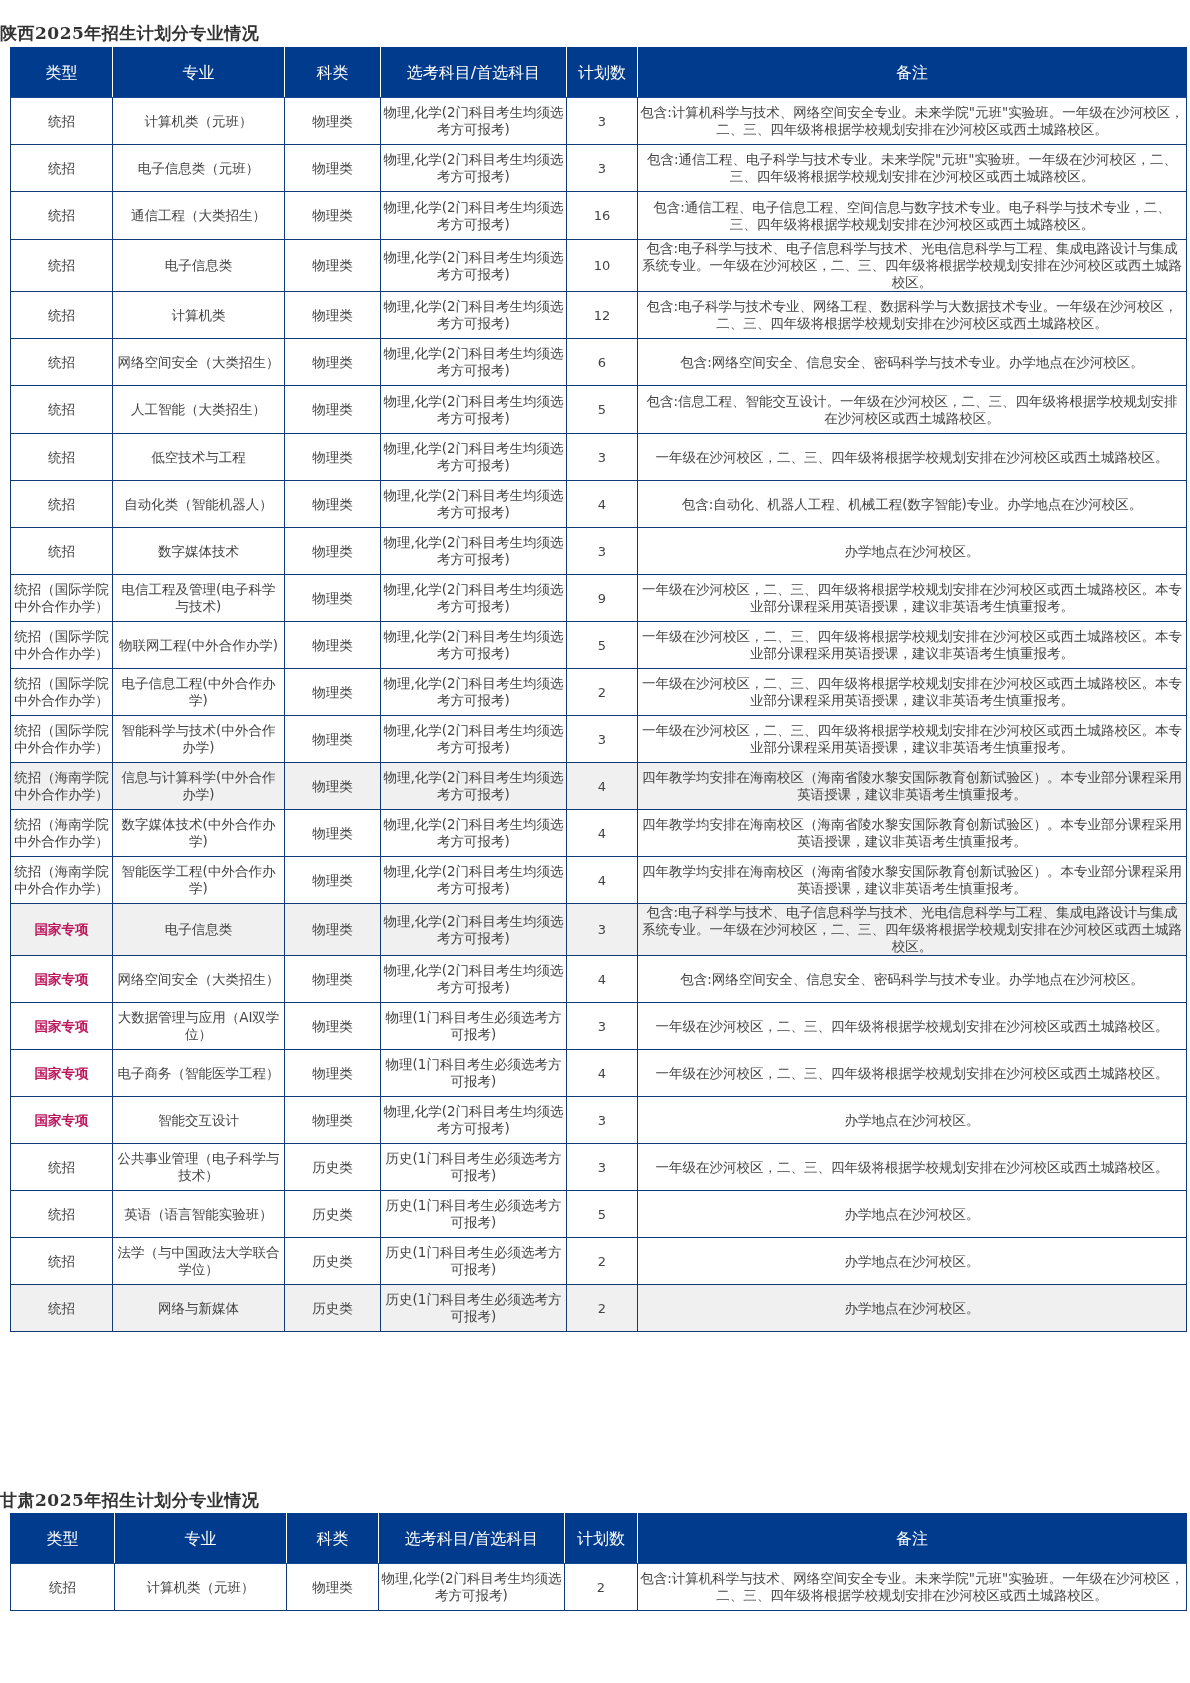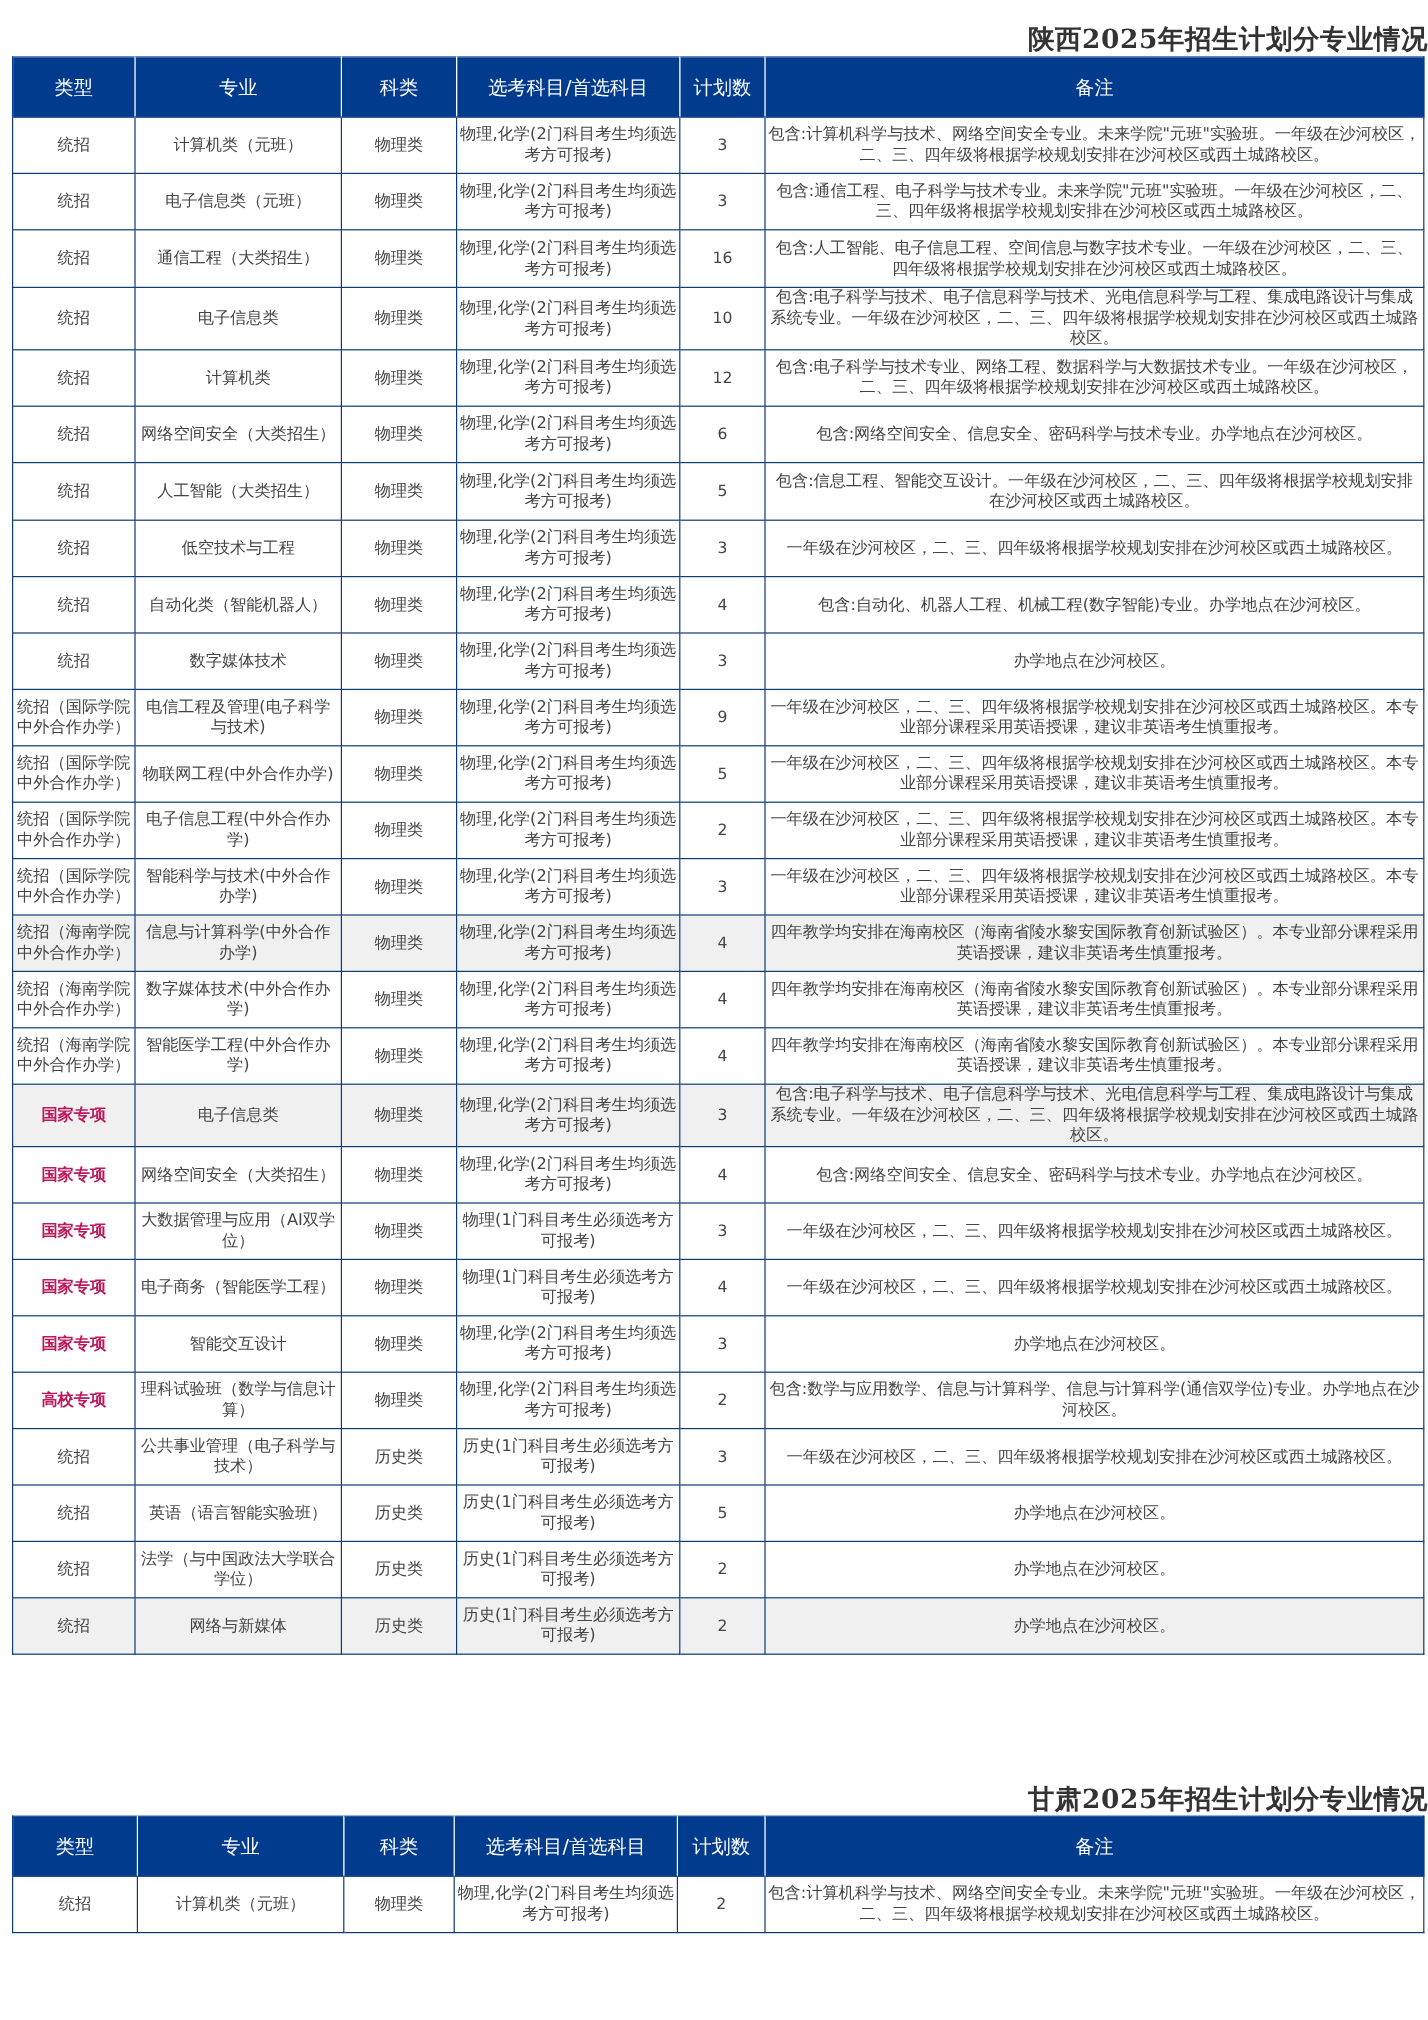--- a/index.html
+++ b/index.html
@@ -1,19 +1,19 @@
 <!DOCTYPE html>
 <html><head>
   <meta charset="utf-8">
   <style>
     html, body { margin: 0; padding: 0; background: #ffffff; }
     body { width: 1190px; height: 1683px; position: relative; font-family: "DejaVu Sans", sans-serif; color: #333; overflow: hidden; }
     .section-title {
-      text-align: right; font-family: "DejaVu Serif", serif; font-weight: bold;
-      font-size: 22px; color: #333; letter-spacing: 0.5px;
+      text-align: left; font-family: "DejaVu Serif", serif; font-weight: bold;
+      font-size: 17px; color: #333; letter-spacing: 0.5px;
     }
     #t1-title { position: absolute; left: 0; top: 22px; width: 1190px; line-height: 22px; }
     #t2-title { position: absolute; left: 0; top: 1489px; width: 1190px; line-height: 22px; }
     table.plan {
       position: absolute; border-collapse: collapse; table-layout: fixed;
       font-size: 13.5px; line-height: 17px;
     }
     #table1 { left: 10px; top: 47px; width: 1177px; }
     #table2 { left: 10px; top: 1513px; width: 1177px; }
     table.plan th {
@@ -70,21 +70,21 @@
         <td>物理,化学(2门科目考生均须选考方可报考)</td>
         <td class="count">3</td>
         <td>包含:通信工程、电子科学与技术专业。未来学院"元班"实验班。一年级在沙河校区，二、三、四年级将根据学校规划安排在沙河校区或西土城路校区。</td>
       </tr>
       <tr style="height: 48px;">
         <td class="type">统招</td>
         <td>通信工程（大类招生）</td>
         <td>物理类</td>
         <td>物理,化学(2门科目考生均须选考方可报考)</td>
         <td class="count">16</td>
-        <td>包含:人工智能、电子信息工程、空间信息与数字技术专业。一年级在沙河校区，二、三、四年级将根据学校规划安排在沙河校区或西土城路校区。</td>
+        <td>包含:通信工程、电子信息工程、空间信息与数字技术专业。电子科学与技术专业，二、三、四年级将根据学校规划安排在沙河校区或西土城路校区。</td>
       </tr>
       <tr style="height: 52px;">
         <td class="type">统招</td>
         <td>电子信息类</td>
         <td>物理类</td>
         <td>物理,化学(2门科目考生均须选考方可报考)</td>
         <td class="count">10</td>
         <td>包含:电子科学与技术、电子信息科学与技术、光电信息科学与工程、集成电路设计与集成系统专业。一年级在沙河校区，二、三、四年级将根据学校规划安排在沙河校区或西土城路校区。</td>
       </tr>
       <tr style="height: 47px;">
@@ -223,28 +223,20 @@
         <td class="count">4</td>
         <td>一年级在沙河校区，二、三、四年级将根据学校规划安排在沙河校区或西土城路校区。</td>
       </tr>
       <tr style="height: 47px;">
         <td class="type bold">国家专项</td>
         <td>智能交互设计</td>
         <td>物理类</td>
         <td>物理,化学(2门科目考生均须选考方可报考)</td>
         <td class="count">3</td>
         <td>办学地点在沙河校区。</td>
-      </tr>
-      <tr style="height: 47px;">
-        <td class="type bold">高校专项</td>
-        <td>理科试验班（数学与信息计算）</td>
-        <td>物理类</td>
-        <td>物理,化学(2门科目考生均须选考方可报考)</td>
-        <td class="count">2</td>
-        <td>包含:数学与应用数学、信息与计算科学、信息与计算科学(通信双学位)专业。办学地点在沙河校区。</td>
       </tr>
       <tr style="height: 47px;">
         <td class="type">统招</td>
         <td>公共事业管理（电子科学与技术）</td>
         <td>历史类</td>
         <td>历史(1门科目考生必须选考方可报考)</td>
         <td class="count">3</td>
         <td>一年级在沙河校区，二、三、四年级将根据学校规划安排在沙河校区或西土城路校区。</td>
       </tr>
       <tr style="height: 47px;">

